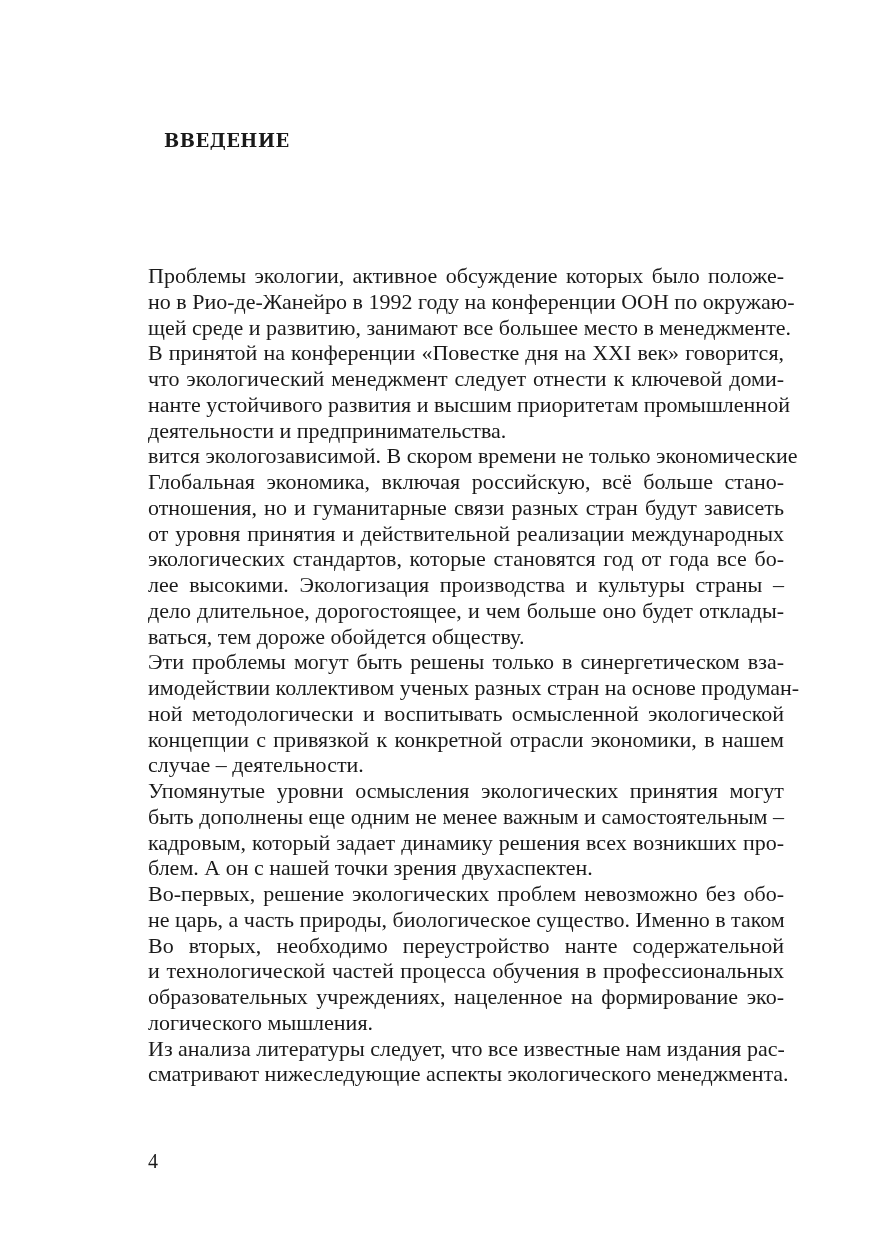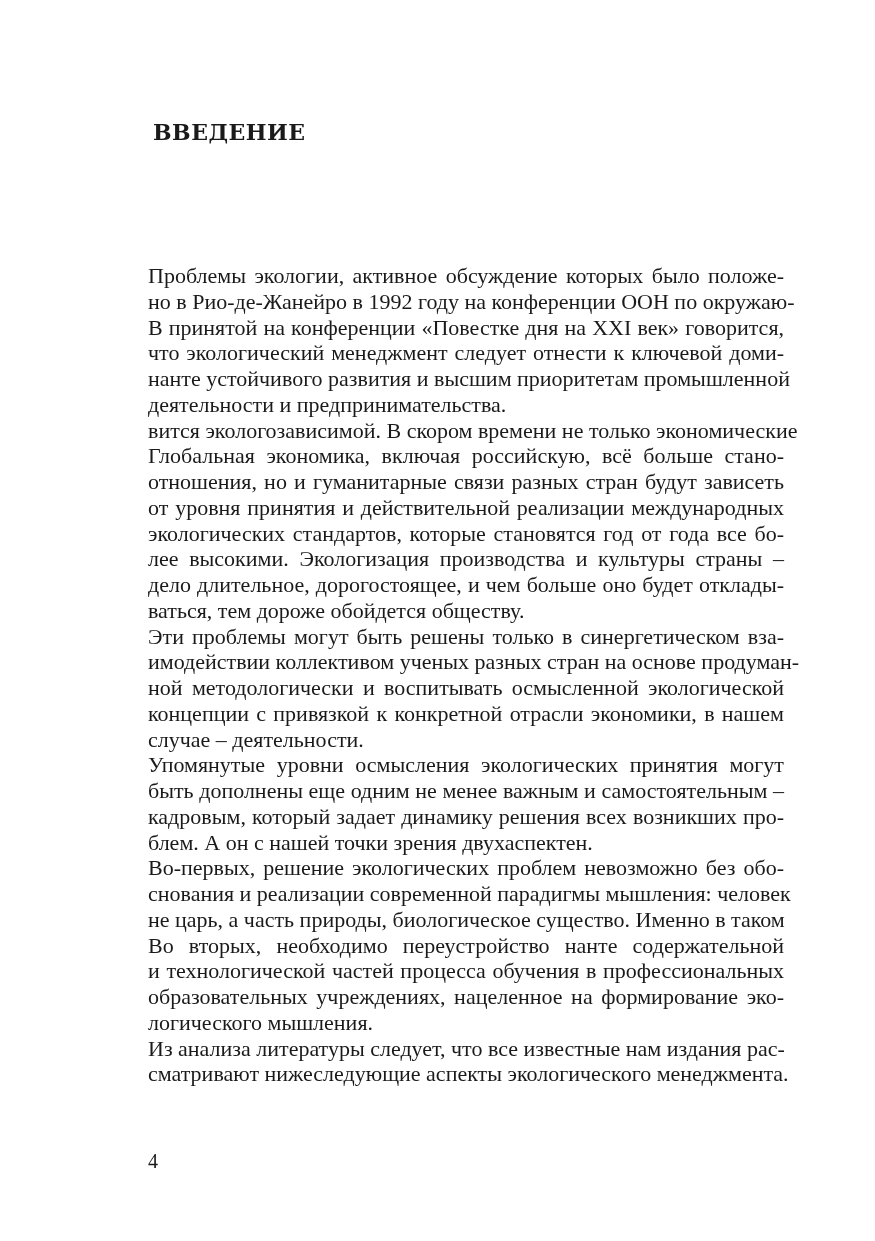--- a/index.html
+++ b/index.html
@@ -1,21 +1,21 @@
 <!DOCTYPE html>
 <html><head>
   <meta charset="utf-8">
   <style>
     html, body { margin: 0; padding: 0; background: #ffffff; }
     body { width: 875px; height: 1241px; position: relative; overflow: hidden; color: #1a1a1a; }
     .page { position: absolute; left: 0; top: 0; width: 875px; height: 1241px; }
     .heading {
       position: absolute; left: 148px; top: 114px;
-      font-family: "DejaVu Serif", serif; font-weight: bold; font-size: 22px;
-      letter-spacing: 0.5px; color: #1a1a1a; margin: 5px;
+      font-family: "DejaVu Serif", serif; font-weight: bold; font-size: 18px;
+      letter-spacing: 0.5px; color: #1a1a1a; margin: 16px;
     }
     .body-text {
       position: absolute; left: 148px; top: 263px; width: 636px;
       font-family: "Liberation Serif", serif; font-size: 22px; line-height: 25.75px;
     }
     .line {
       display: block; white-space: nowrap; text-align: justify; text-align-last: justify;
       height: 25.75px;
     }
     .line.last { text-align-last: left; }
@@ -27,20 +27,21 @@
 <style>.line.indent{padding-left:0;} .line.indent::before{content:"";display:inline-block;width:0;}</style></head>
 <body>
 
 <div class="page">
   <h1 class="heading">ВВЕДЕНИЕ</h1>
 
   <div class="body-text" id="body-text">
       <div class="paragraph">
         <span class="line indent" style="text-indent: 0px; padding-left: 0px; margin-left: 0px; box-sizing: border-box;">Проблемы экологии, активное обсуждение которых было положе-</span>
         <span class="line">но в Рио-де-Жанейро в 1992 году на конференции ООН по окружаю-</span>
+        <span class="line">щей среде и развитию, занимают все большее место в менеджменте.</span>
         <span class="line">В принятой на конференции «Повестке дня на XXI век» говорится,</span>
         <span class="line">что экологический менеджмент следует отнести к ключевой доми-</span>
         <span class="line">нанте устойчивого развития и высшим приоритетам промышленной</span>
         <span class="line last">деятельности и предпринимательства.</span>
       </div>
       <div class="paragraph">
         <span class="line">вится экологозависимой. В скором времени не только экономические</span>
         <span class="line indent" style="text-indent: 0px; padding-left: 0px; margin-left: 0px; box-sizing: border-box;">Глобальная экономика, включая российскую, всё больше стано-</span>
         <span class="line">отношения, но и гуманитарные связи разных стран будут зависеть</span>
         <span class="line">от уровня принятия и действительной реализации международных</span>
@@ -57,21 +58,20 @@
         <span class="line last">случае – деятельности.</span>
       </div>
       <div class="paragraph">
         <span class="line indent" style="text-indent: 0px; padding-left: 0px; margin-left: 0px; box-sizing: border-box;">Упомянутые уровни осмысления экологических принятия могут</span>
         <span class="line">быть дополнены еще одним не менее важным и самостоятельным –</span>
         <span class="line">кадровым, который задает динамику решения всех возникших про-</span>
         <span class="line last">блем. А он с нашей точки зрения двухаспектен.</span>
       </div>
       <div class="paragraph">
         <span class="line indent" style="text-indent: 0px; padding-left: 0px; margin-left: 0px; box-sizing: border-box;">Во-первых, решение экологических проблем невозможно без обо-</span>
-        <span class="line">снования и реализации современной парадигмы мышления: человек</span>
         <span class="line">не царь, а часть природы, биологическое существо. Именно в таком</span>
       </div>
       <div class="paragraph">
         <span class="line indent" style="text-indent: 0px; padding-left: 0px; margin-left: 0px; box-sizing: border-box;">Во вторых, необходимо переустройство нанте содержательной</span>
         <span class="line">и технологической частей процесса обучения в профессиональных</span>
         <span class="line">образовательных учреждениях, нацеленное на формирование эко-</span>
         <span class="line last">логического мышления.</span>
       </div>
       <div class="paragraph">
         <span class="line indent" style="text-indent: 0px; padding-left: 0px; margin-left: 0px; box-sizing: border-box;">Из анализа литературы следует, что все известные нам издания рас-</span>

